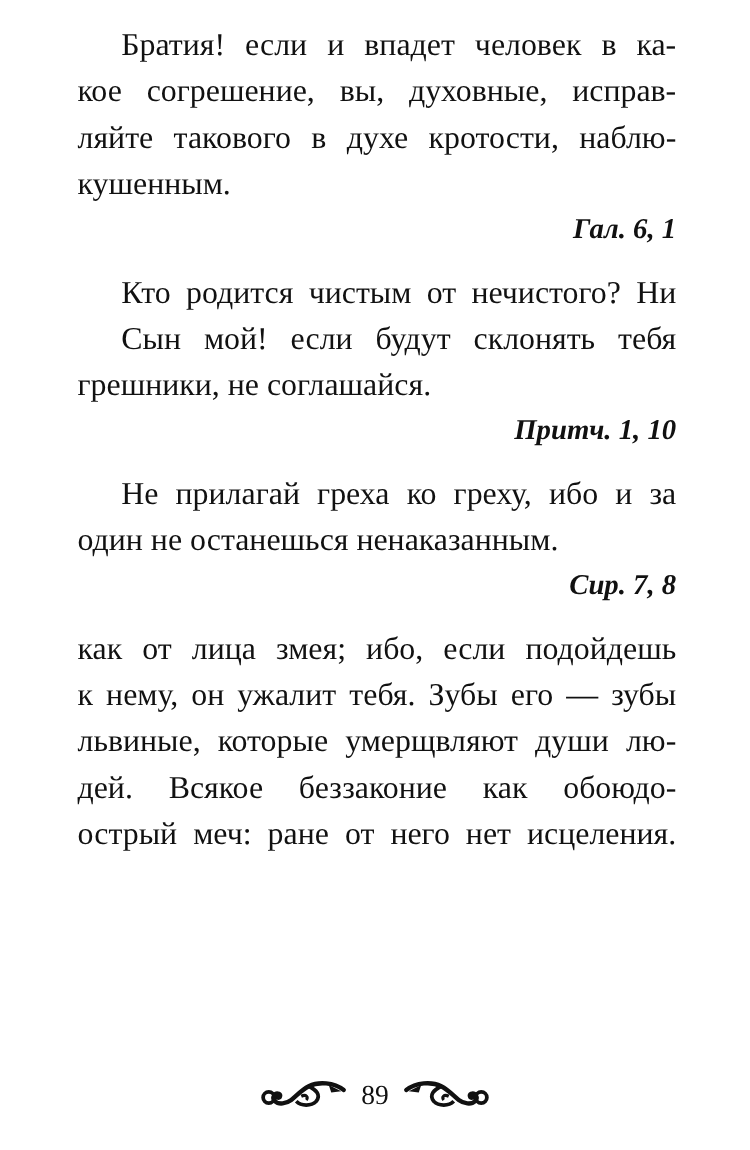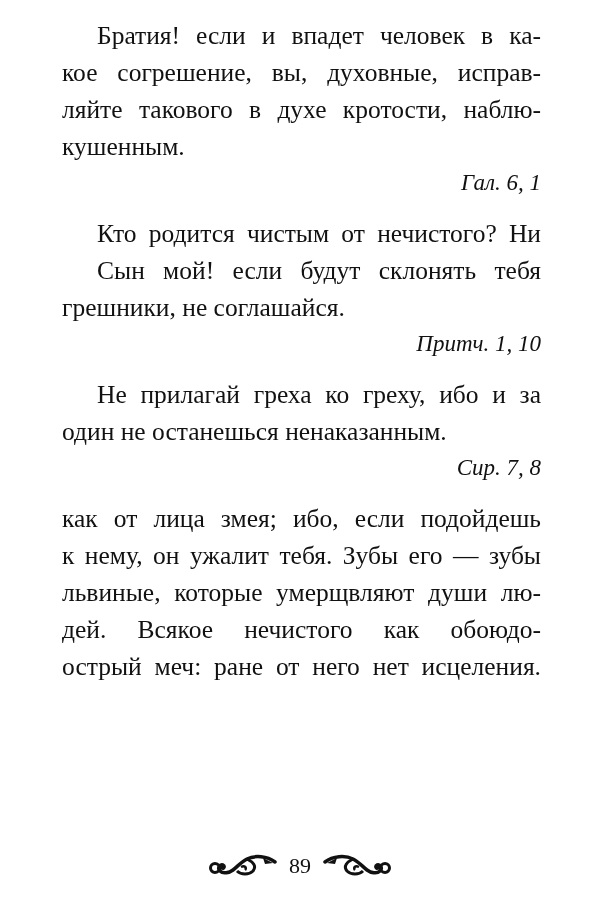--- a/index.html
+++ b/index.html
@@ -4,24 +4,24 @@
 <style>
   html, body { margin: 0; padding: 0; background: #ffffff; }
   body { width: 600px; height: 920px; position: relative; overflow: hidden; }
   .page {
     position: absolute; left: 62px; top: 17px; width: 479px;
     font-family: "Liberation Serif", serif; color: #111111;
     font-size: 25.5px; line-height: 37px;
   }
   .line { display: block; height: 37px; white-space: nowrap; }
   .jl { text-align-last: justify; text-align: justify; }
-  .ref { display: block; text-align: right; font-style: italic; font-size: 23px; line-height: 35px; margin-bottom: 15px; }
+  .ref { display: block; text-align: right; font-style: italic; font-size: 23px; line-height: 35px; margin-bottom: 15px; font-weight: bold; }
   .footer {
     position: absolute; top: 853px; left: 0; width: 600px; height: 36px;
-    display: flex; justify-content: center; align-items: flex-start; gap: 12px;
+    display: flex; justify-content: center; align-items: flex-end; gap: 12px;
     font-family: "Liberation Serif", serif; font-size: 22px; color: #111;
   }
   .orn { width: 70px; height: 26px; }
 </style>
 </head>
 <body>
 
 <div class="page">
 
   <div>
@@ -45,21 +45,21 @@
   <div>
     <span class="line jl" style="padding-left:35px">Не прилагай греха ко греху, ибо и за</span>
     <span class="line">один не останешься ненаказанным.</span>
     <span class="ref">Сир. 7, 8</span>
   </div>
 
   <div>
     <span class="line jl">как от лица змея; ибо, если подойдешь</span>
     <span class="line jl">к нему, он ужалит тебя. Зубы его — зубы</span>
     <span class="line jl">львиные, которые умерщвляют души лю-</span>
-    <span class="line jl">дей. Всякое нечистого как обоюдо-</span>
+    <span class="line jl">дей. Всякое беззаконие как обоюдо-</span>
     <span class="line jl">острый меч: ране от него нет исцеления.</span>
   </div>
 
 </div>
 
 <div class="footer">
   <svg class="orn" viewBox="0 0 70 26">
     <path d="M68 9 C60 3 48 2 40 6 C34 9 30 14 26 17 C22 20 16 21 13 18 C10 15 13 11 16 12 C18 13 17 16 15 15" fill="none" stroke="#111" stroke-width="3.5" stroke-linecap="round"></path>
     <path d="M40 6 C46 9 50 13 46 18 C42 22 34 22 30 18" fill="none" stroke="#111" stroke-width="3"></path>
     <path d="M56 5 L66 10 L58 11 Z" fill="#111"></path>

